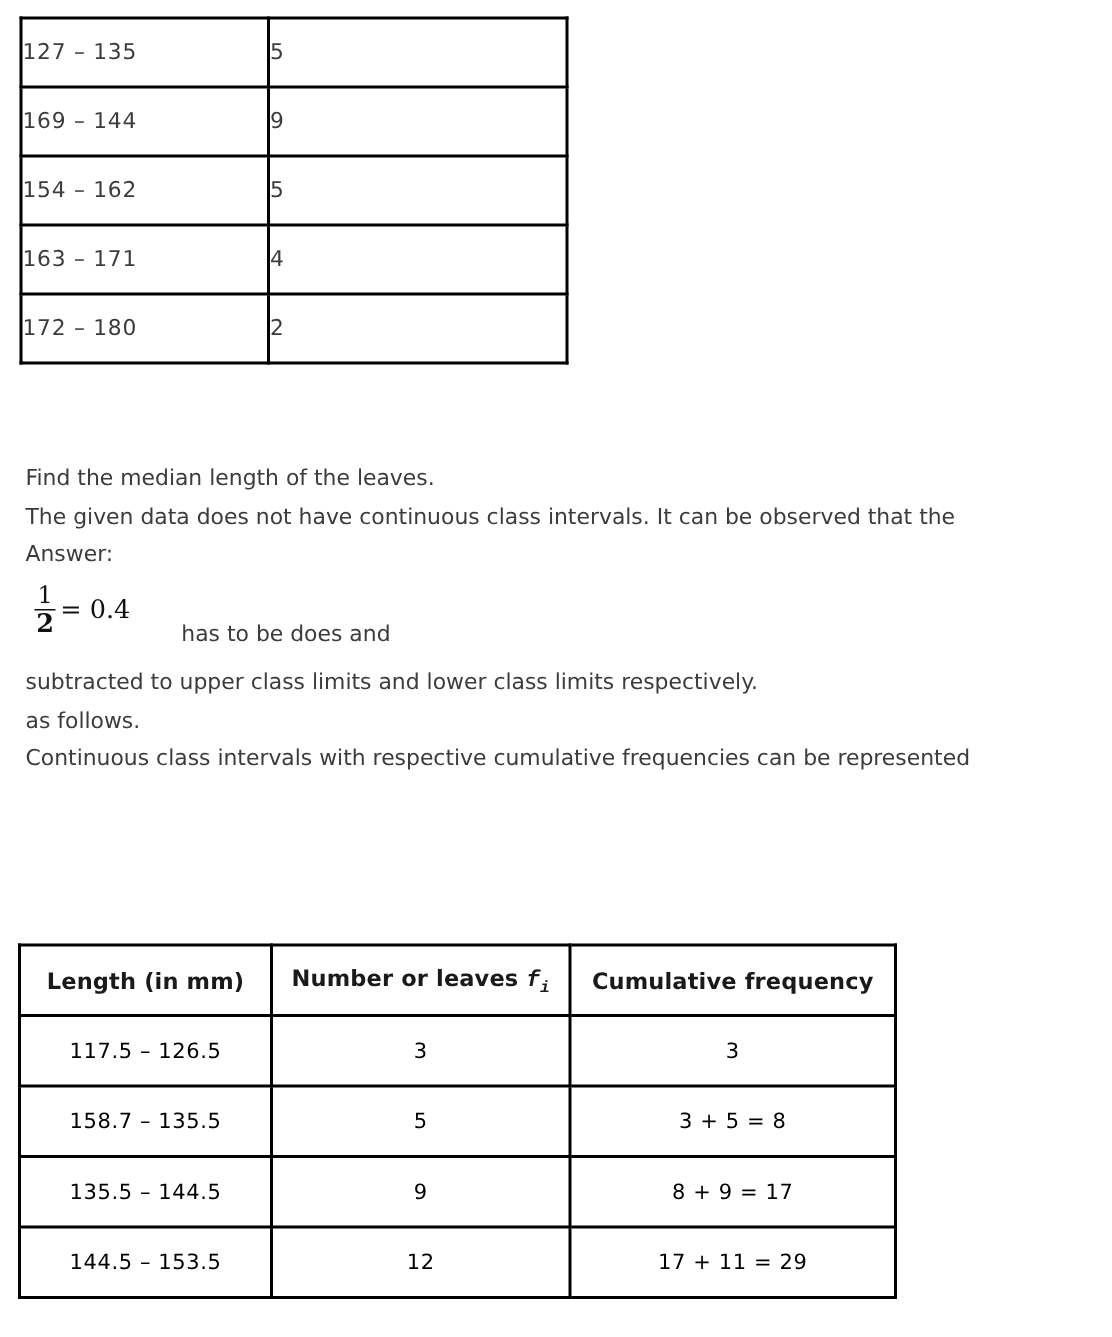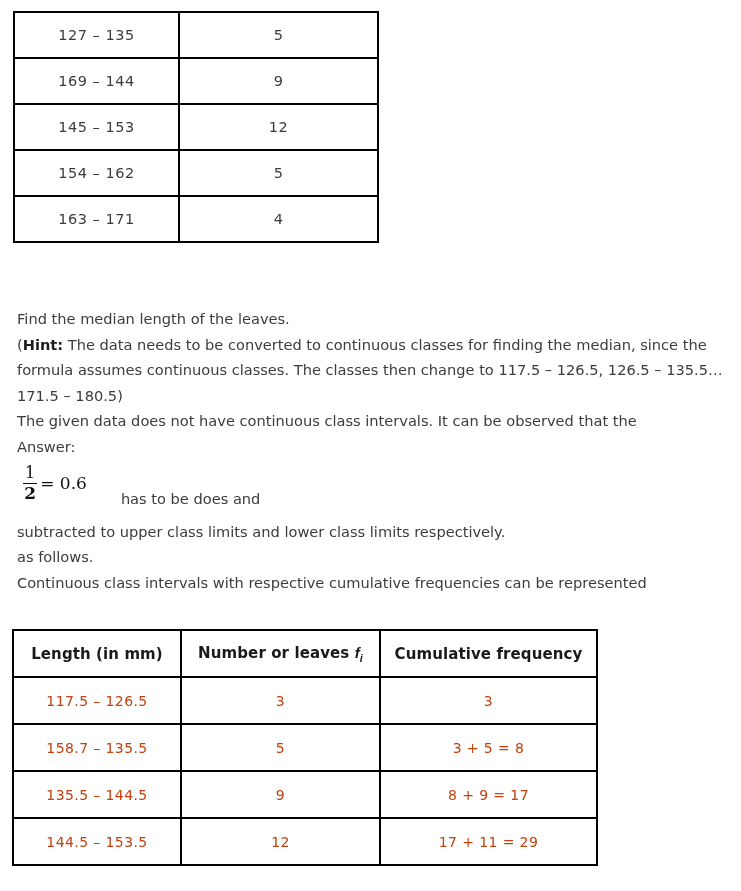--- a/index.html
+++ b/index.html
@@ -23,21 +23,21 @@
     position: absolute;
     left: 13px;
     top: 11px;
     width: 360px;
     border-collapse: collapse;
     table-layout: fixed;
   }
   .table-one td {
     border: 2.5px solid #000000;
     height: 44px;
-    text-align: center;
+    text-align: left;
     vertical-align: middle;
     font-size: 14.5px;
     letter-spacing: 0.5px;
     color: #3c3c3c;
     padding: 0;
   }
   .table-one .col-range { width: 163px; }
   .table-one .col-freq  { width: 197px; }
 
   
@@ -107,38 +107,38 @@
     border-collapse: collapse;
     table-layout: fixed;
   }
   .table-two th,
   .table-two td {
     border: 2.5px solid #000000;
     height: 45px;
     text-align: center;
     vertical-align: middle;
     padding: 0;
-    color: #c2410c;
+    color: #000000;
   }
   .table-two th {
     font-size: 15px;
     font-weight: bold;
     color: #1a1a1a;
     letter-spacing: 0.1px;
   }
   .table-two td {
     font-size: 14px;
     font-weight: normal;
     letter-spacing: 0.4px;
   }
   .table-two .c1 { width: 166px; }
   .table-two .c2 { width: 197px; }
   .table-two .c3 { width: 215px; }
   .table-two .fsub {
-    font-family: Liberation Sans, sans-serif;
+    font-family: Liberation Mono, monospace;
     font-style: italic;
     font-weight: bold;
   }
   .table-two .fsub sub {
     font-size: 0.72em;
     font-style: italic;
   }
 </style>
 </head>
 <body>
@@ -147,45 +147,44 @@
   <tbody>
     <tr>
       <td class="col-range">127 – 135</td>
       <td class="col-freq">5</td>
     </tr>
     <tr>
       <td class="col-range">169 – 144</td>
       <td class="col-freq">9</td>
     </tr>
     <tr>
-      <td class="col-range">145 – 153</td>
-      <td class="col-freq">12</td>
-    </tr>
-    <tr>
       <td class="col-range">154 – 162</td>
       <td class="col-freq">5</td>
     </tr>
     <tr>
       <td class="col-range">163 – 171</td>
       <td class="col-freq">4</td>
     </tr>
+    <tr>
+      <td class="col-range">172 – 180</td>
+      <td class="col-freq">2</td>
+    </tr>
   </tbody>
 </table>
 
 <div class="prose">
 
   <p>Find the median length of the leaves.</p>
 
-  <p><span>(</span><span class="bold">Hint:</span><span> The data needs to be converted to continuous classes for finding the median, since the formula assumes continuous classes. The classes then change to 117.5 – 126.5, 126.5 – 135.5… 171.5 – 180.5)</span></p>
 
   <p>The given data does not have continuous class intervals. It can be observed that the</p>
 
   <p>Answer:</p>
 
-  <p class="para-frac"><span class="math-frac"><span class="fr"><span class="num">1</span><span class="den">2</span></span><span class="eq">= 0.6</span></span><span>has to be does and</span></p>
+  <p class="para-frac"><span class="math-frac"><span class="fr"><span class="num">1</span><span class="den">2</span></span><span class="eq">= 0.4</span></span><span>has to be does and</span></p>
 
   <p>subtracted to upper class limits and lower class limits respectively.</p>
 
   <p>as follows.</p>
 
   <p>Continuous class intervals with respective cumulative frequencies can be represented</p>
 
 </div>
 
 <table class="table-two">

